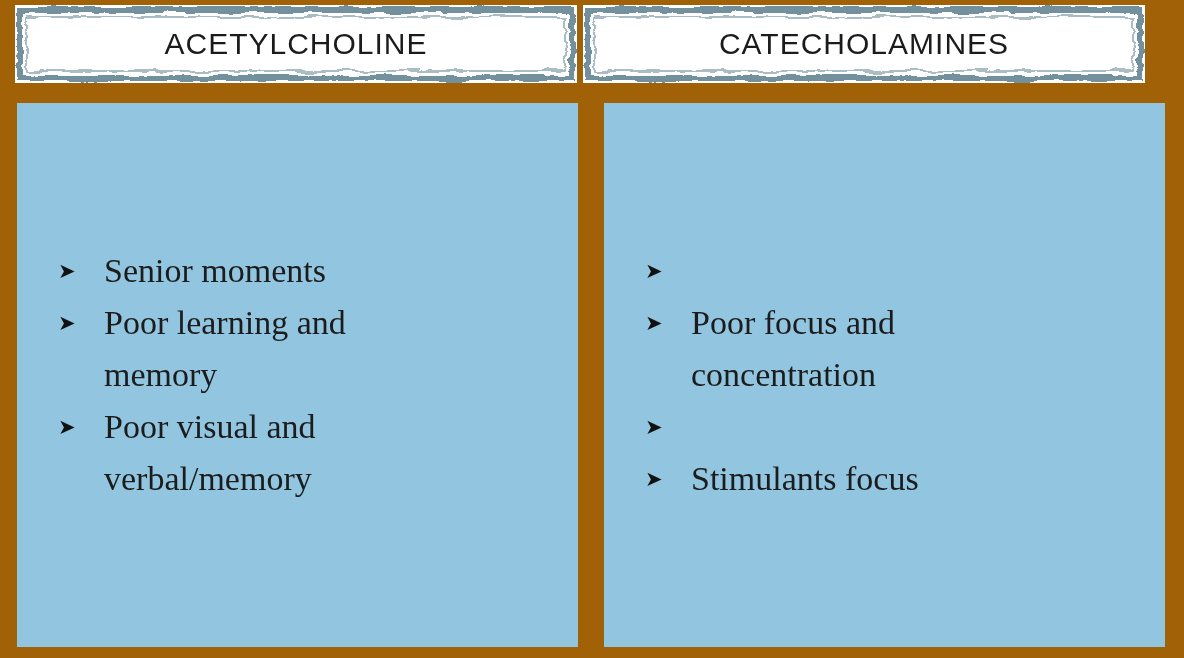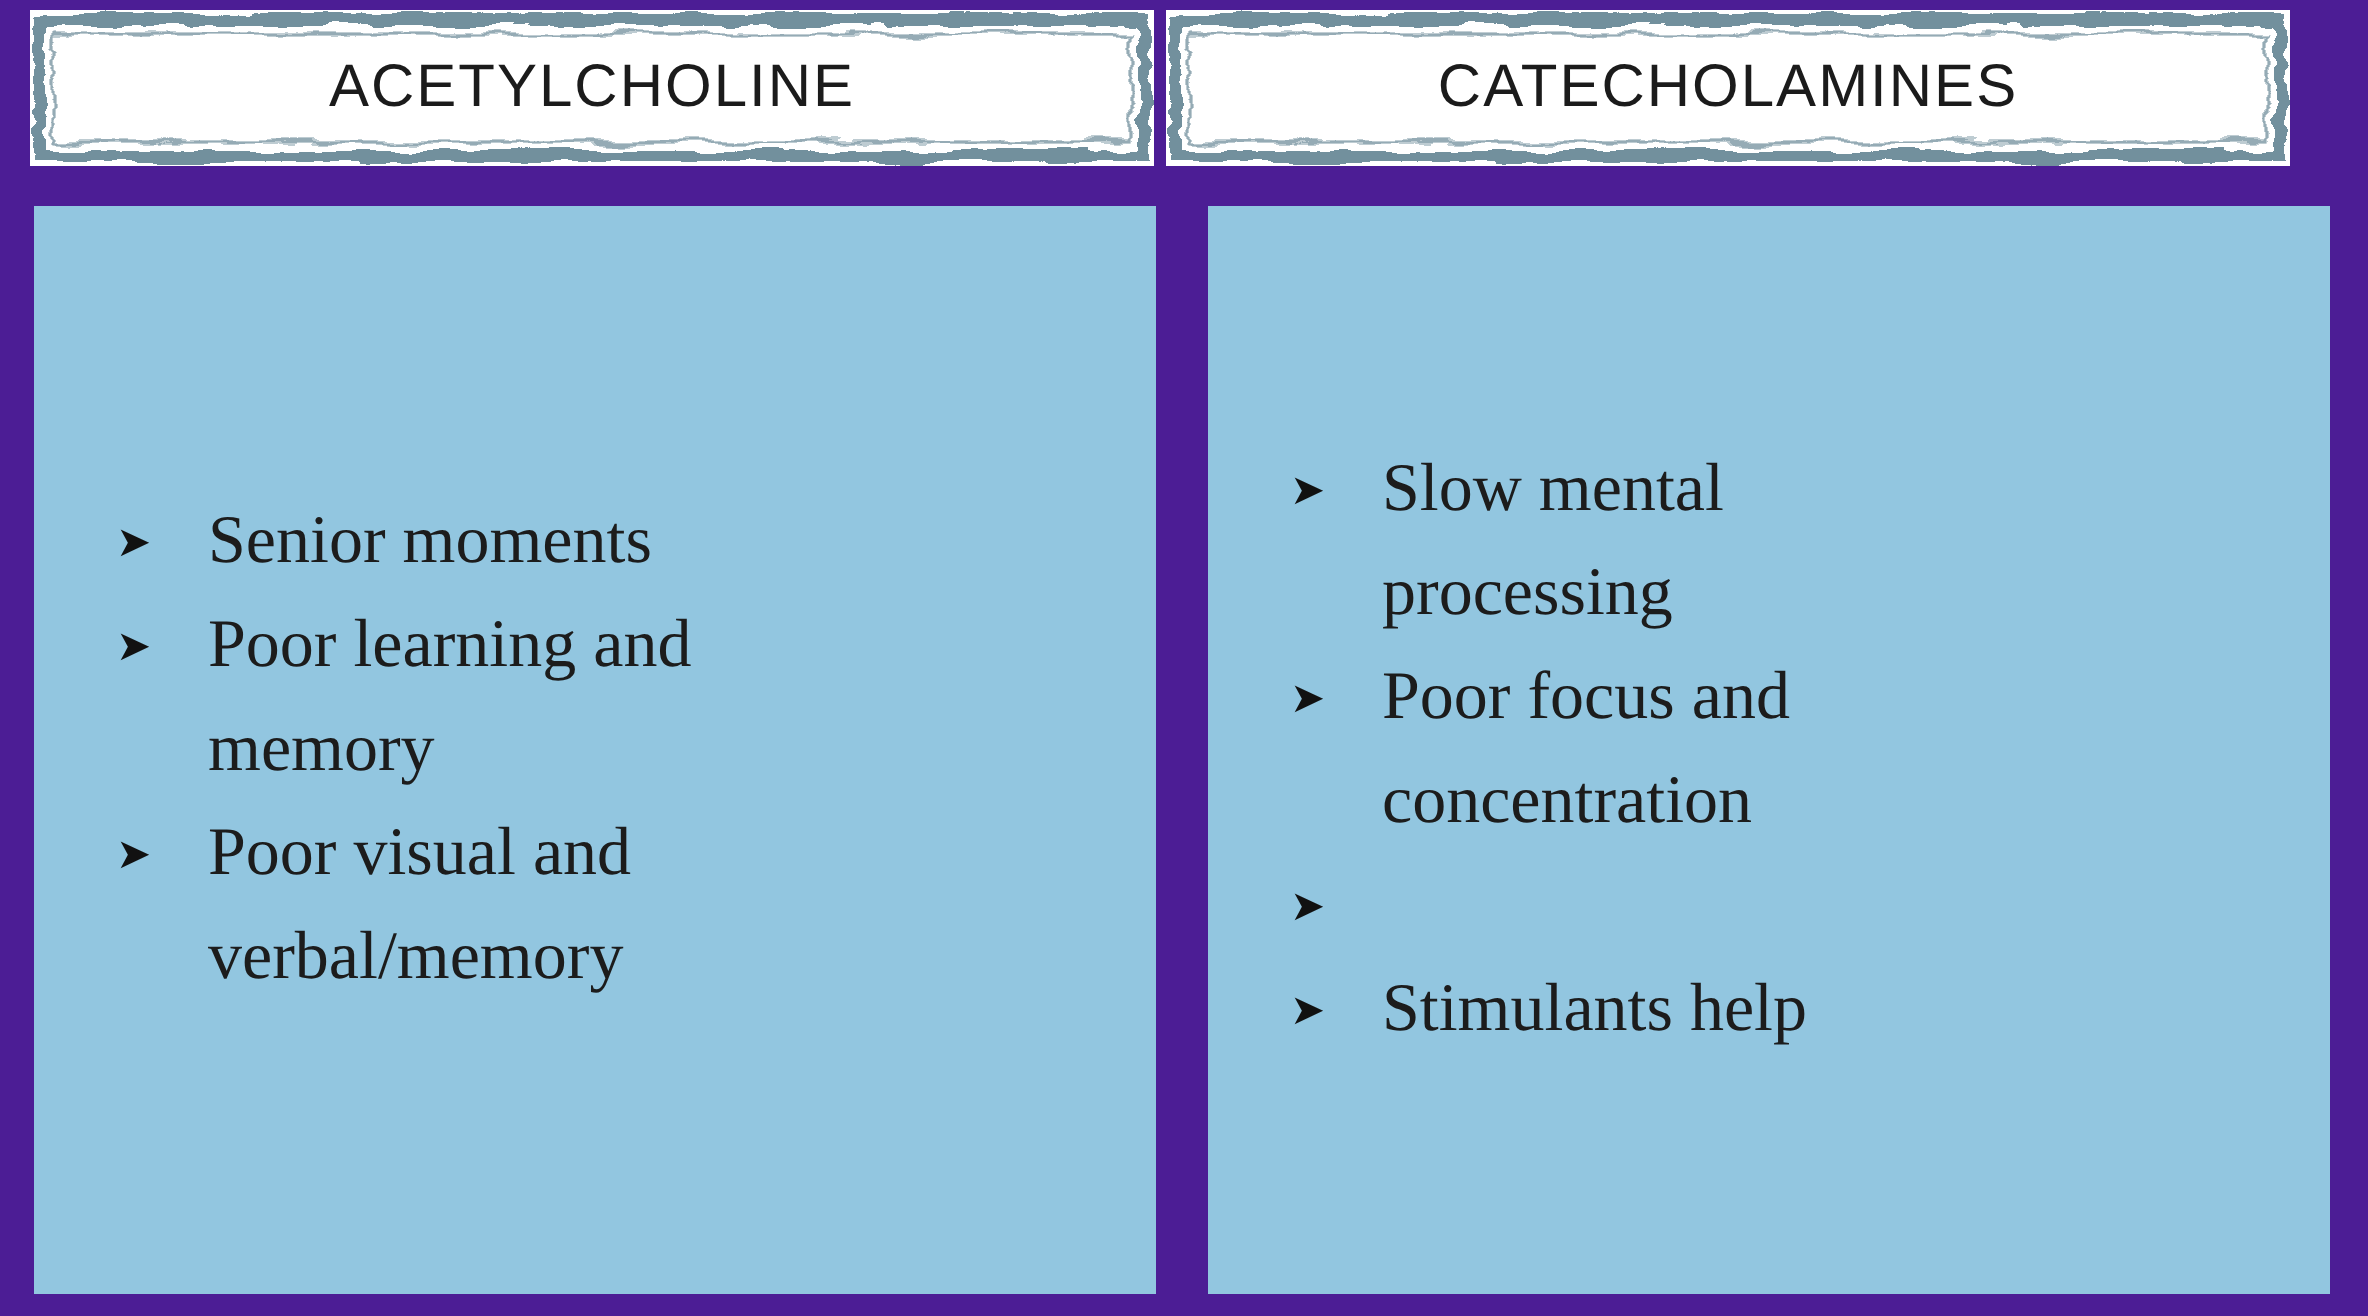--- a/index.html
+++ b/index.html
@@ -1,20 +1,20 @@
 <!DOCTYPE html>
 <html><head>
 <meta charset="utf-8">
 <style>
   html, body { margin: 0; padding: 0; background: #ffffff; }
   .stage {
     position: relative;
     width: 1184px;
     height: 658px;
-    background: #4c1d95;
+    background: #a16207;
     overflow: hidden;
     font-family: "Liberation Serif", serif;
   }
   .hidden-defs { position: absolute; width: 0; height: 0; }
 
   .header {
     position: absolute;
     top: 5px;
     width: 562px;
     height: 78px;
@@ -128,32 +128,30 @@
       <svg class="frame" viewBox="0 0 562 78" preserveAspectRatio="none">
         <rect x="5" y="5" width="552" height="68" fill="none" stroke="#72909d" stroke-width="6" filter="url(#roughen)"></rect>
         <rect x="12" y="12" width="538" height="54" fill="none" stroke="#72909d" stroke-width="1.6" opacity="0.75" filter="url(#roughen)"></rect>
       </svg>
       <span class="header-label">CATECHOLAMINES</span>
     </div>
     <div class="panel">
       <ul>
         <li>
           <span class="bullet">➤</span>
-          <span class="item-text">Slow mental
-processing</span>
         </li>
         <li>
           <span class="bullet">➤</span>
           <span class="item-text">Poor focus and
 concentration</span>
         </li>
         <li>
           <span class="bullet">➤</span>
         </li>
         <li>
           <span class="bullet">➤</span>
-          <span class="item-text">Stimulants help</span>
+          <span class="item-text">Stimulants focus</span>
         </li>
       </ul>
     </div>
   </div>
 
 </div>
 
 </body></html>

